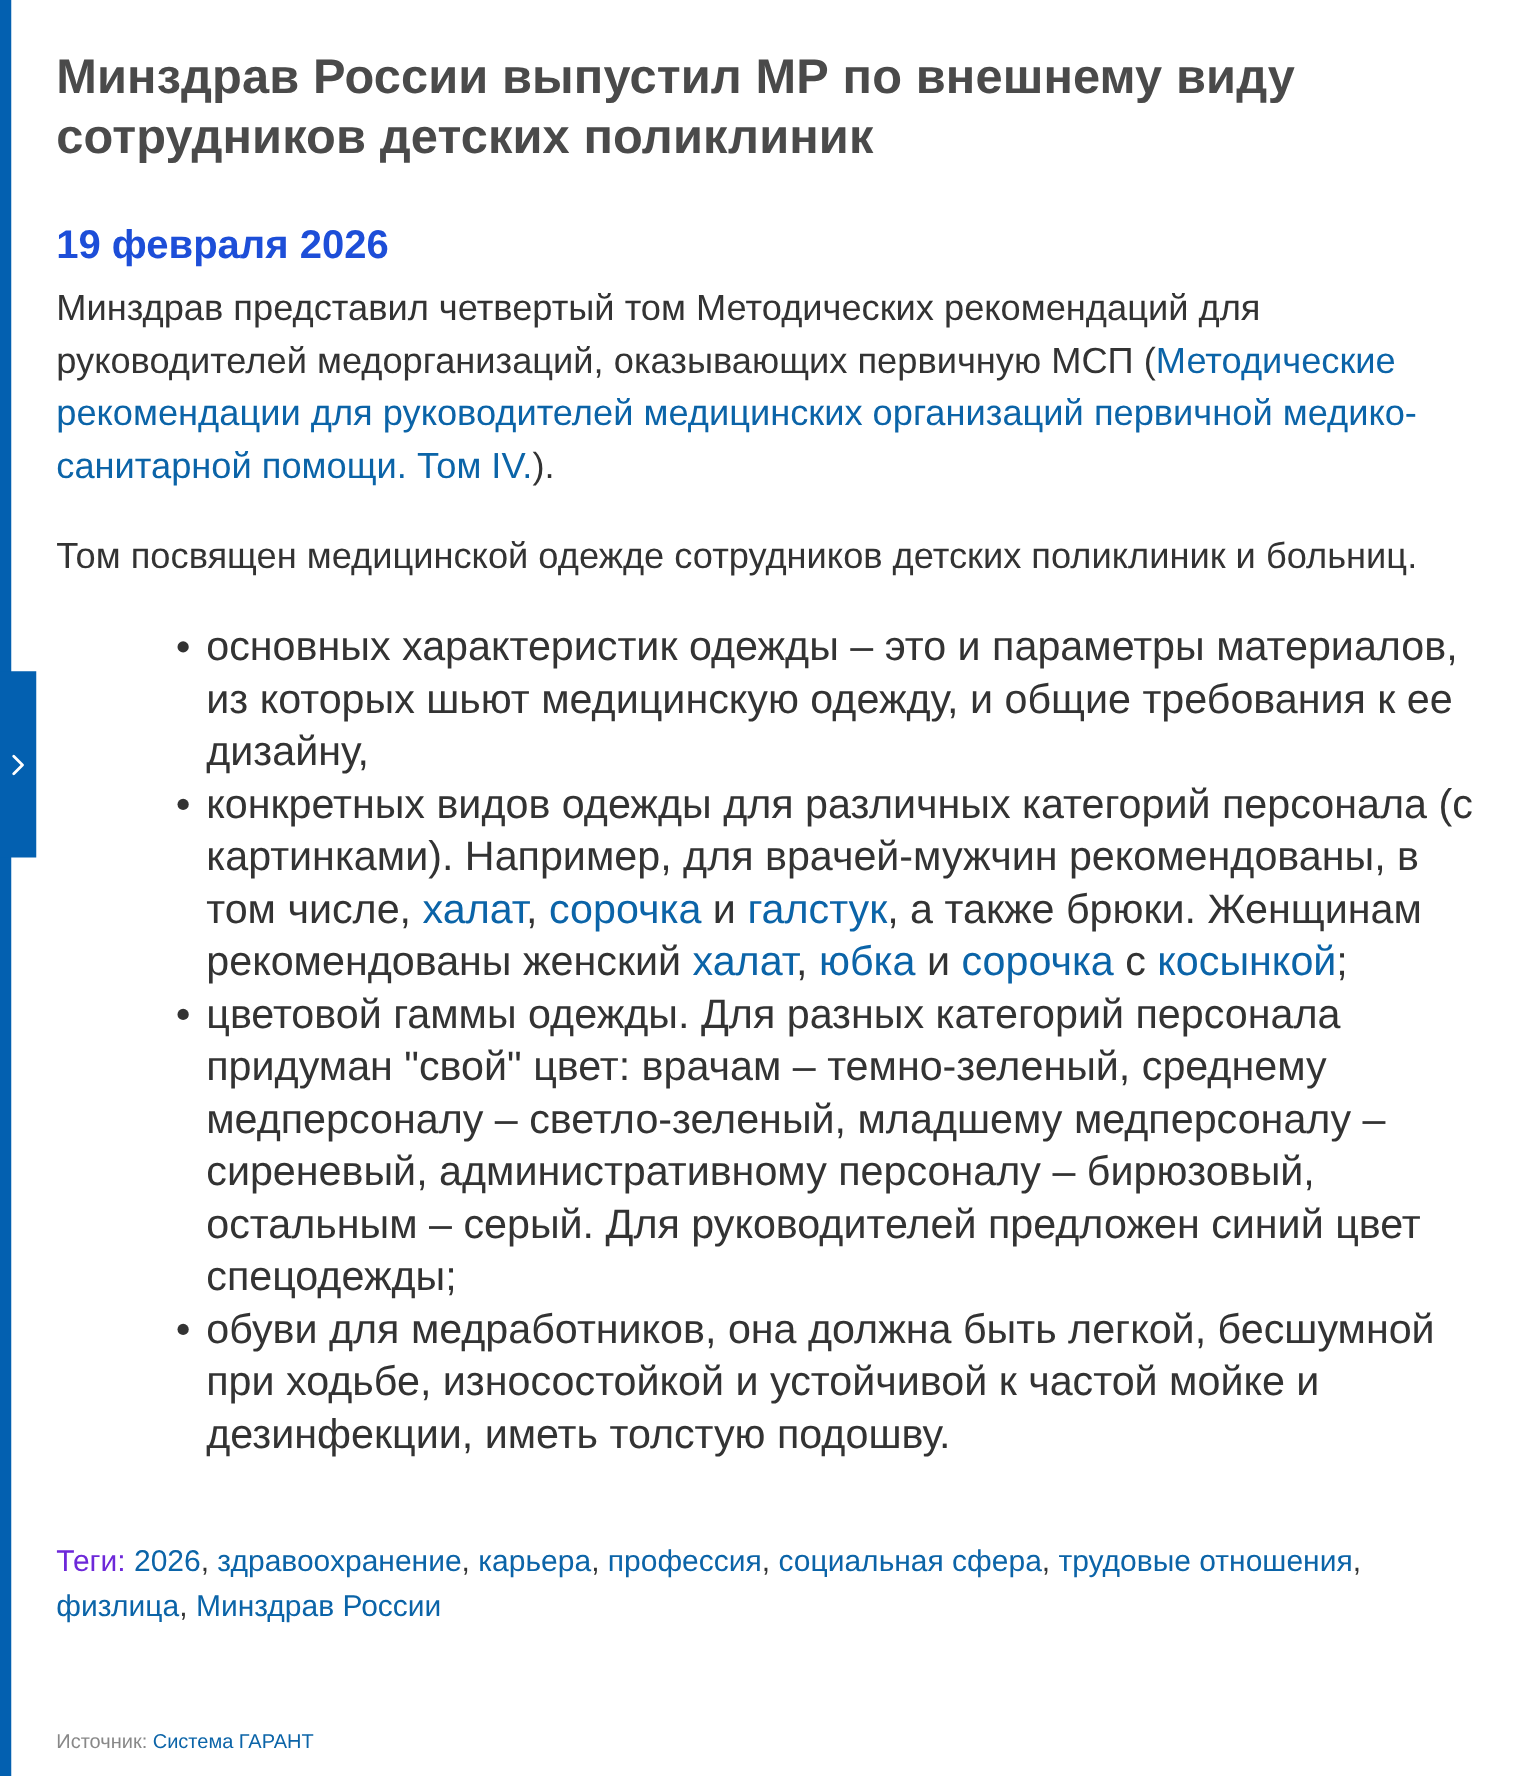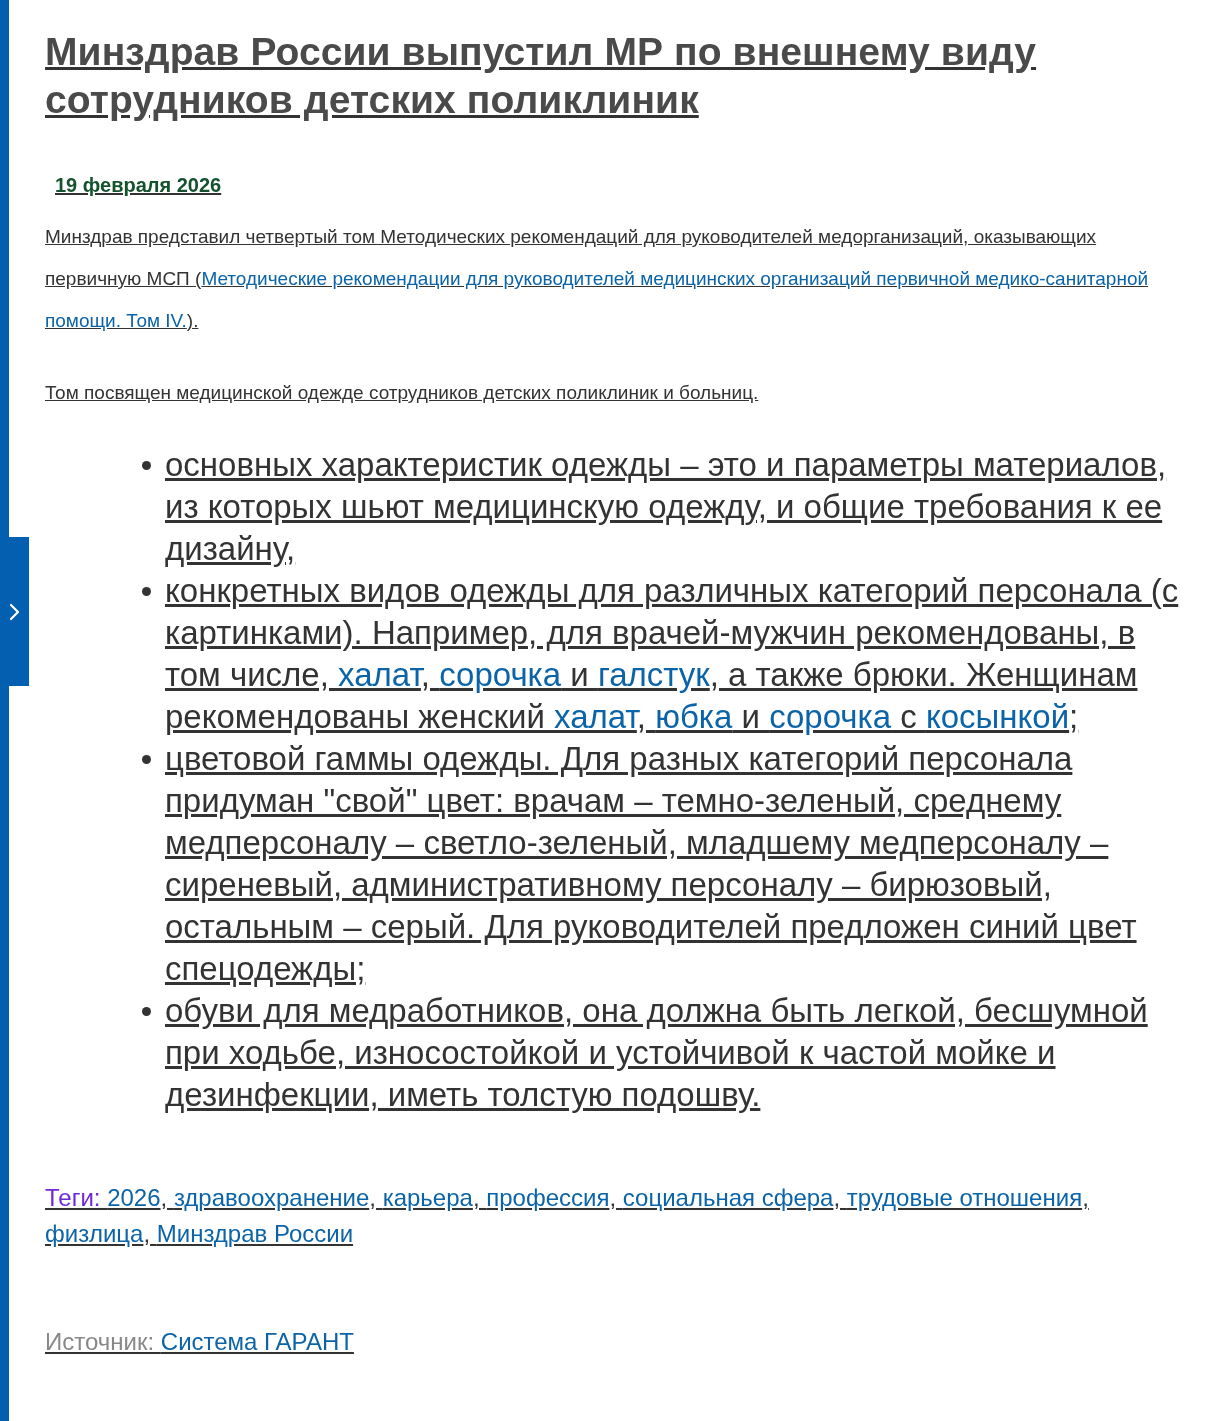--- a/index.html
+++ b/index.html
@@ -28,42 +28,40 @@
     background: #0360b0;
     display: flex;
     align-items: center;
     justify-content: center;
     cursor: pointer;
   }
   .side-toggle svg { display: block; }
   .article {
     position: absolute;
     left: 45px;
-    top: 28px;
+    top: 38px;
     width: 1140px;
-    text-decoration: underline;
   }
   h1.title {
     margin: 0;
     font-size: 39px;
     line-height: 48px;
     font-weight: bold;
     color: #4a4a4a;
     letter-spacing: 0.1px;
   }
   .date {
     margin-top: 46px;
-    font-size: 20px;
+    font-size: 32px;
     line-height: 30px;
     font-weight: bold;
-    color: #14532d;
-    margin-left: 10px;
+    color: #1d4ed8;
   }
   .p {
-    font-size: 19px;
+    font-size: 29px;
     line-height: 42px;
     color: #333333;
     margin: 0;
   }
   .p1 { margin-top: 16px; }
   .p2 { margin-top: 30px; }
   .p3 { margin-top: 30px; }
   a.link {
     color: #0b64a8;
     text-decoration: none;
@@ -90,21 +88,21 @@
   }
   .tags {
     margin-top: 64px;
     font-size: 24px;
     line-height: 36px;
     color: #333333;
   }
   .tags .label { color: #6d28d9; }
   .source {
     margin-top: 72px;
-    font-size: 24px;
+    font-size: 16px;
     line-height: 36px;
   }
   .source .label { color: #888888; }
 </style>
 </head>
 <body>
 
 <div class="left-bar"></div>
 
 <div class="side-toggle">

